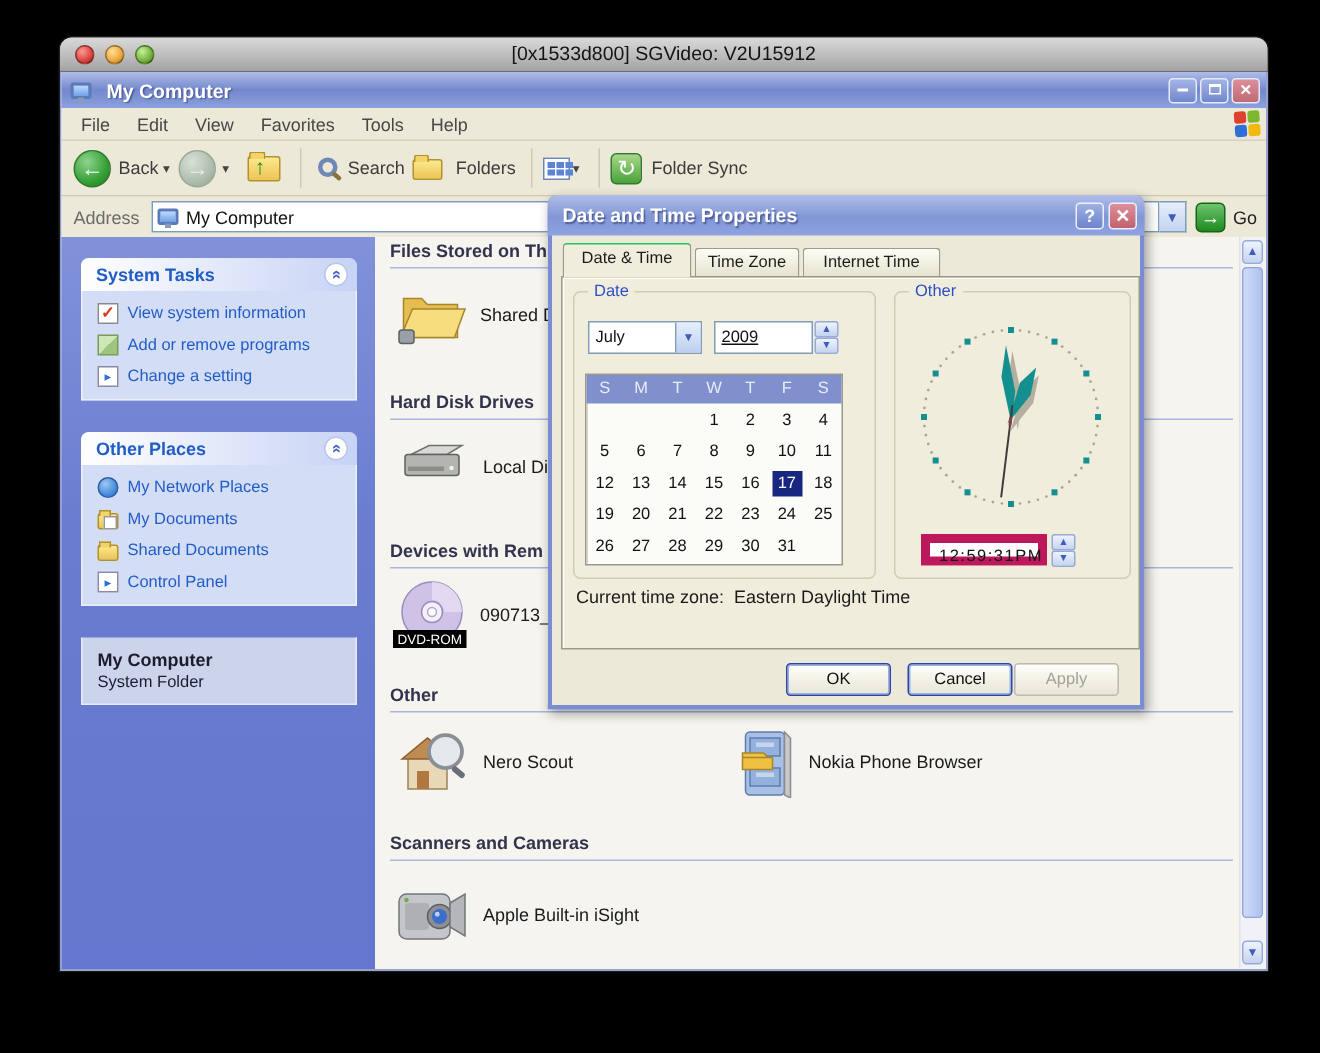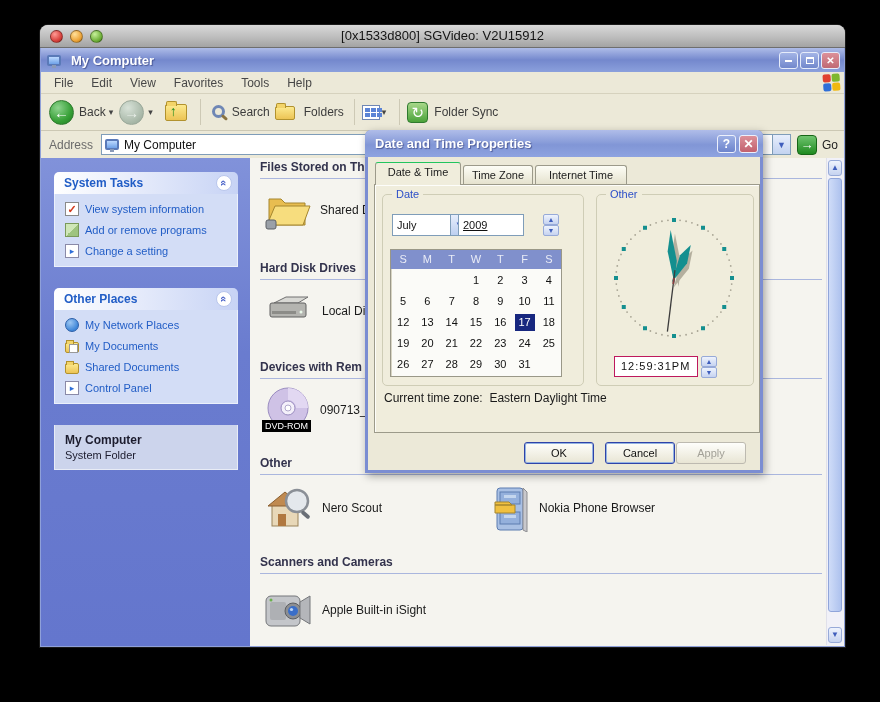--- a/index.html
+++ b/index.html
@@ -111,21 +111,21 @@
   .combo-text { flex:1; padding-left:4px; }
   .combo-arrow { width:17px; height:100%; background:linear-gradient(#e7eefc,#bdd0f0); border-left:1px solid #7f9db9; color:#3f5ebc; font-size:8px; text-align:center; line-height:20px; }
   .spinner { position:absolute; width:16px; display:flex; flex-direction:column; }
   .spin-btn { flex:1; background:linear-gradient(#eef3fd,#c6d3f0); border:1px solid #97aad8; color:#3f5ebc; font-size:7px; text-align:center; line-height:9px; border-radius:2px; }
   .calendar { position:absolute; left:22px; top:119px; width:172px; height:128px; border:1px solid #9a9888; background:#fbfbf8; box-shadow:inset 1px 1px 0 #d8d5c4; }
   .cal-head { display:grid; grid-template-columns:repeat(7,1fr); background:#8090cc; height:19px; }
   .cal-h { color:#e9ecf6; font-size:11px; text-align:center; line-height:19px; }
   .cal-grid { display:grid; grid-template-columns:repeat(7,1fr); grid-auto-rows:21px; padding-top:2px; }
   .cal-d { font-size:11px; color:#111; text-align:center; line-height:19px; }
   .cal-d.sel { background:#17277f; color:#fff; width:20px; height:17px; line-height:17px; margin:1px auto; }
-  .time-field { position:absolute; height:21px; background:#fff; border:1px solid #be185d; font-size:11px; color:#111; padding:3px 0 0 6px; letter-spacing:1px; }
+  .time-field { position:absolute; height:21px; background:#fff; border:6px solid #be185d; font-size:11px; color:#111; padding:3px 0 0 6px; letter-spacing:1px; }
   .tz-line { position:absolute; left:16px; top:261px; font-size:12px; color:#1a1a1a; }
   .dlg-button { position:absolute; width:70px; height:22px; top:312px; border-radius:3px; background:linear-gradient(#fefefb,#e8e5d4); font-size:11px; text-align:center; line-height:20px; }
   .dlg-button.primary { border:1px solid #2f43a8; box-shadow:0 0 0 1px #93b3e2 inset; color:#111; }
   .dlg-button.disabled { border:1px solid #bdbab0; color:#a3a198; }
 </style>
 </head>
 <body>
 
 <div id="stage">
   <div class="mac-window">
@@ -369,21 +369,21 @@
 
     <div class="tab-panel"></div>
 
     <div class="group" style="left:14px; top:64px; width:202px; height:192px;"></div>
     <div class="group-label" style="left:24px; top:58px;">Date</div>
 
     <div class="combo" style="left:24px; top:84px; width:76px;">
       <span class="combo-text">July</span>
       <span class="combo-arrow">▼</span>
     </div>
-    <div class="combo" style="left:90px; top:84px; width:66px;text-decoration:underline;">
+    <div class="combo" style="left:108px; top:84px; width:66px;text-decoration:underline;">
       <span class="combo-text">2009</span>
     </div>
     <div class="spinner" style="left:175px; top:84px; height:22px;">
       <div class="spin-btn">▲</div>
       <div class="spin-btn">▼</div>
     </div>
 
     <div class="calendar">
       <div class="cal-head">
           <div class="cal-h">S</div>

